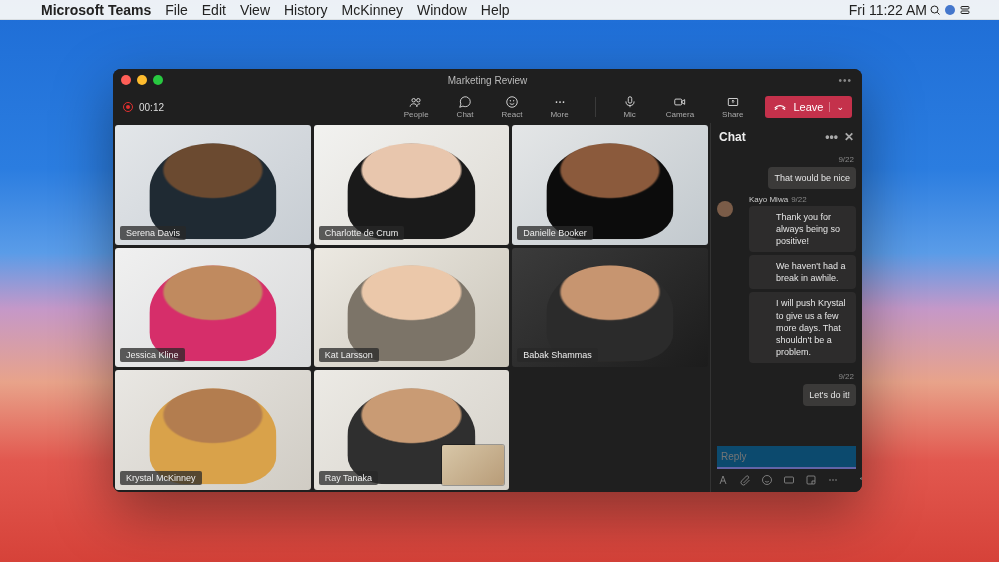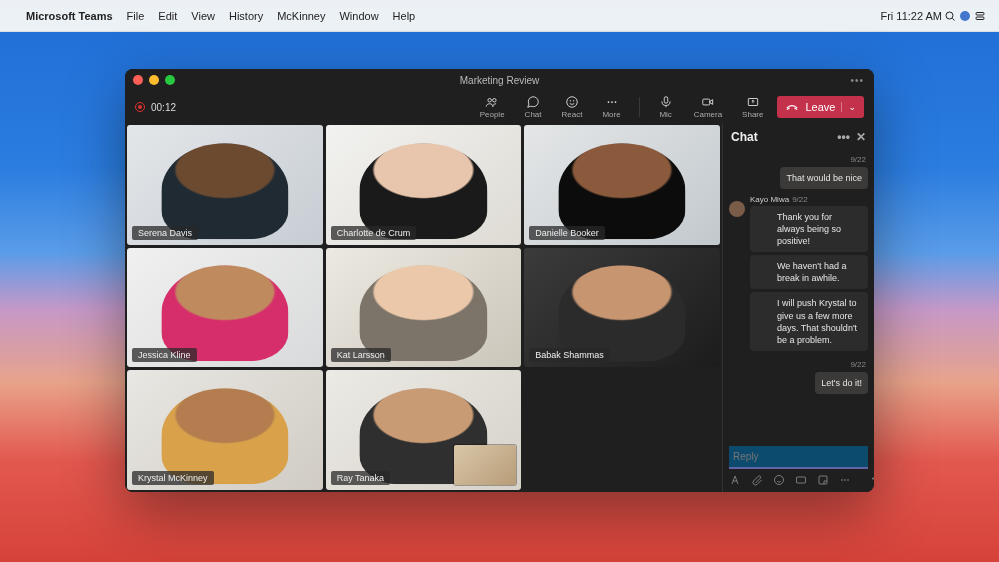--- a/index.html
+++ b/index.html
@@ -7,36 +7,36 @@
 
     
     .desktop {
       width: 100%; height: 100%;
       background: linear-gradient(180deg, #1e6dd6 0%, #2b7de0 30%, #5a9ce8 45%, #c598c8 55%, #e8a38a 68%, #e2584f 82%, #d64239 100%);
       position: relative;
     }
 
     
     .menubar {
-      height: 32px; width: 100%;
+      height: 20px; width: 100%;
       background: rgba(248,248,248,0.95);
       display: flex; align-items: center;
-      padding: 0 12px; font-size: 11px; color: #222;
+      padding: 0 27px; font-size: 14px; color: #222;
       border-bottom: 1px solid rgba(0,0,0,0.08);
       justify-content: space-between;
     }
     .menubar-left { display: flex; align-items: center; gap: 14px; }
     .menubar-right { display: flex; align-items: center; gap: 1px; }
     .apple-logo { font-size: 13px; }
     .app-name-strong { font-weight: 600; }
     .mb-icon { width: 14px; height: 14px; display: inline-flex; align-items: center; justify-content: center; }
 
     
     .window {
-      position: absolute; left: 125px; top: 69px;
+      position: absolute; left: 113px; top: 69px;
       width: 749px; height: 423px;
       background: #1f1f1f;
       border-radius: 8px;
       box-shadow: 0 20px 60px rgba(0,0,0,0.4);
       overflow: hidden;
       display: flex; flex-direction: column;
     }
 
     
     .titlebar {
@@ -50,21 +50,21 @@
     .tl.yellow { background: #febc2e; }
     .tl.green { background: #28c840; }
     .window-title { position: absolute; left: 50%; transform: translateX(-50%); font-size: 10px; color: #bbb; }
     .titlebar-more { position: absolute; right: 10px; color: #888; font-size: 10px; letter-spacing: 1px; }
 
     
     .callbar {
       height: 32px; background: #1f1f1f;
       display: flex; align-items: center;
       padding: 0 10px;
-      gap: 8px;
+      gap: 16px;
     }
     .rec-area { display: flex; align-items: center; gap: 6px; }
     .rec-dot { width: 10px; height: 10px; border-radius: 50%; border: 1.5px solid #e03030; position: relative; }
     .rec-dot::after { content:""; position:absolute; left:50%; top:50%; width:4px; height:4px; background:#e03030; border-radius:50%; transform:translate(-50%,-50%); }
     .timer { color: #ddd; font-size: 10px; }
     .callbar-spacer { flex: 1; }
     .cb-item { display: flex; flex-direction: column; align-items: center; gap: 1px; padding: 0 6px; cursor: pointer; }
     .cb-icon { width: 16px; height: 14px; display: flex; align-items: center; justify-content: center; color: #e5e5e5; }
     .cb-label { font-size: 8px; color: #aaa; }
     .cb-sep { width: 1px; height: 20px; background: #3a3a3a; margin: 0 4px; }
@@ -133,21 +133,21 @@
 
     .chat-scroll { flex: 1; overflow-y: auto; padding: 4px 6px; }
     .msg { margin-bottom: 6px; font-size: 9px; line-height: 1.35; }
     .msg-time { font-size: 8px; color: #888; margin-bottom: 1px; padding: 0 2px; }
     .bubble {
       background: #2d2c2c; color: #e5e5e5;
       border-radius: 4px; padding: 5px 6px;
     }
     .msg.right { display: flex; flex-direction: column; align-items: flex-end; }
     .msg.right .bubble { background: #3b3a39; }
-    .msg.with-avatar { display: flex; gap: 5px; align-items: flex-start; }
+    .msg.with-avatar { display: flex; gap: 16px; align-items: flex-start; }
     .msg-avatar { width: 16px; height: 16px; border-radius: 50%; background: #7a5c48; flex-shrink: 0; margin-top: 6px; }
     .msg-col { flex: 1; }
     .msg-author { font-size: 8px; color: #ccc; }
     .msg-author .time-inline { color: #888; margin-left: 3px; }
     .bubble-stack .bubble { margin-bottom: 3px; padding-left: 27px; }
 
     
     .compose {
       padding: 4px 6px 6px 6px;
     }

